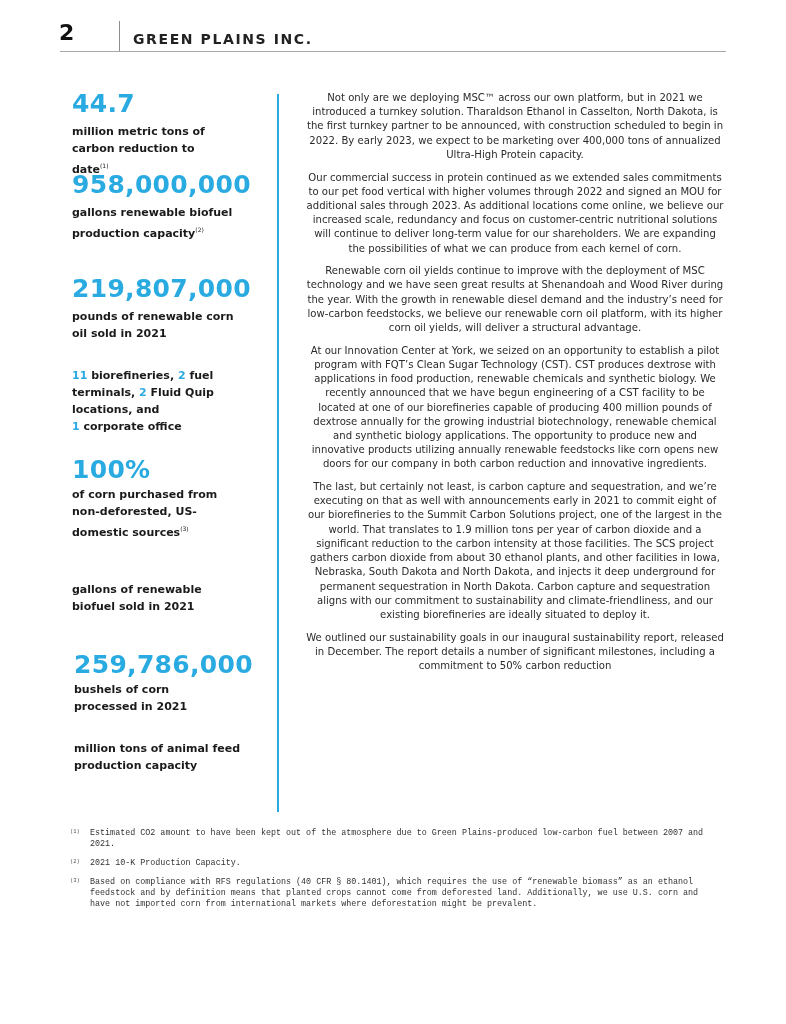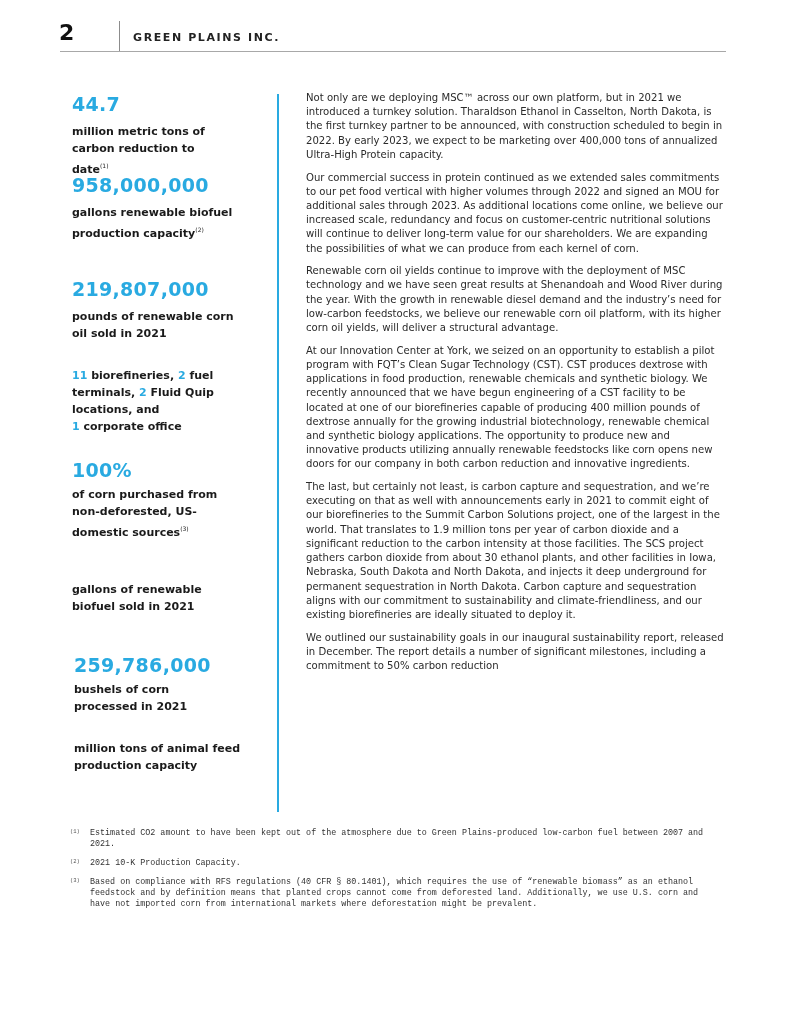--- a/index.html
+++ b/index.html
@@ -9,46 +9,46 @@
   }
   .page-number {
     position: absolute; left: 59px; top: 20px;
     font-family: "DejaVu Sans", sans-serif; font-weight: bold; font-size: 22px; color: #111;
   }
   .header-sep {
     position: absolute; left: 119px; top: 21px; width: 1px; height: 30px; background: #8c8c8c;
   }
   .company-name {
     position: absolute; left: 133px; top: 31px;
-    font-family: "DejaVu Sans", sans-serif; font-weight: bold; font-size: 11px;
+    font-family: "DejaVu Sans", sans-serif; font-weight: bold; font-size: 14px;
     letter-spacing: 1.6px; color: #222;
   }
   .header-rule {
     position: absolute; left: 60px; top: 51px; width: 666px; height: 1px; background: #a8a8a8;
   }
   .stats { position: absolute; left: 72px; top: 0; width: 200px; }
   .stat { position: absolute; left: 0; width: 200px; }
   .stat-value {
     font-family: "DejaVu Sans", sans-serif; font-weight: bold; color: #29aae1;
-    font-size: 19px; line-height: 28px; letter-spacing: 0.3px;
+    font-size: 25px; line-height: 28px; letter-spacing: 0.3px;
   }
   .stat-desc {
     font-family: "DejaVu Sans", sans-serif; font-weight: bold; color: #1a1a1a;
     font-size: 11px; line-height: 17px; margin-top: 5px;
   }
   .stat-desc sup { font-size: 6px; vertical-align: 5px; font-weight: normal; }
   .hl { color: #29aae1; }
   .vrule {
     position: absolute; left: 277px; top: 94px; width: 2px; height: 718px; background: #29aae1;
   }
   .body-text {
     position: absolute; left: 306px; top: 91px; width: 418px;
     font-family: "DejaVu Sans", sans-serif; font-size: 10.1px; line-height: 14.2px; color: #2a2a2a;
   }
-  .body-text p { margin: 0 0 8.5px 0; }
+  .body-text p { margin: 0 0 8.5px 0; text-align: center; }
   .footnotes {
     position: absolute; left: 70px; top: 828px; width: 650px;
     font-family: Liberation Mono, monospace; font-size: 8.4px; line-height: 11px; color: #333;
   }
   .fn { position: relative; padding-left: 20px; margin-bottom: 8px; }
   .fn-marker { position: absolute; left: 0; top: -2px; font-size: 5.5px; color: #555; }
 </style>
 </head>
 <body>
 

